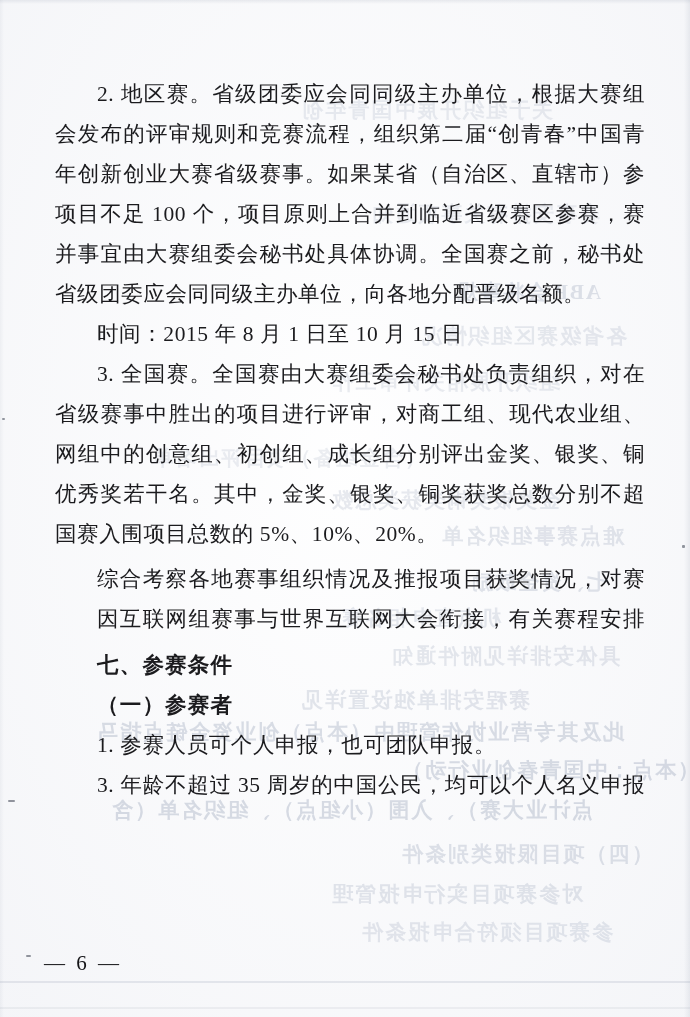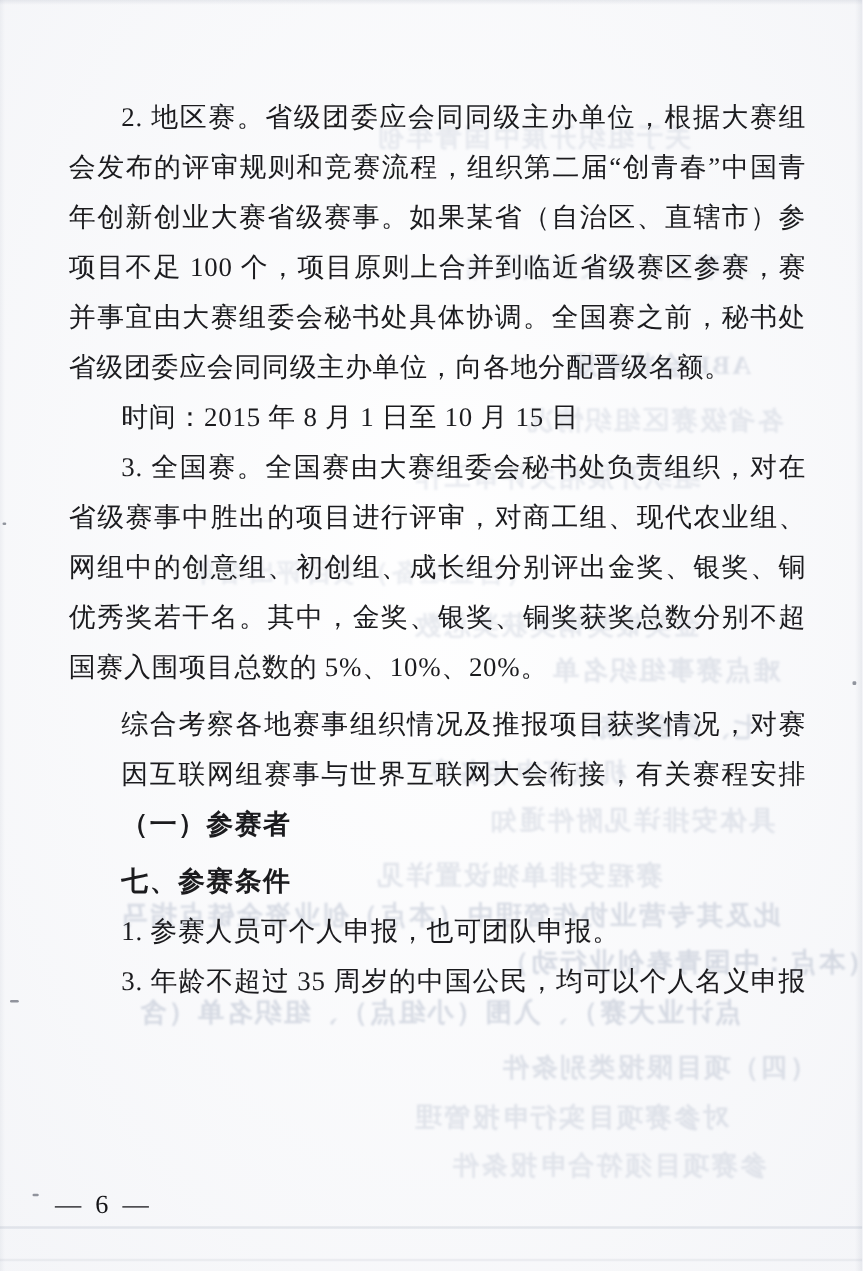--- a/index.html
+++ b/index.html
@@ -91,22 +91,22 @@
     <div class="line justify">并事宜由大赛组委会秘书处具体协调。全国赛之前，秘书处将根</div>
     <div class="line">省级团委应会同同级主办单位，向各地分配晋级名额。</div>
     <div class="line indent">时间：2015 年 8 月 1 日至 10 月 15 日</div>
     <div class="line indent justify">3. 全国赛。全国赛由大赛组委会秘书处负责组织，对在各</div>
     <div class="line justify">省级赛事中胜出的项目进行评审，对商工组、现代农业组、互联</div>
     <div class="line justify">网组中的创意组、初创组、成长组分别评出金奖、银奖、铜奖及</div>
     <div class="line justify">优秀奖若干名。其中，金奖、银奖、铜奖获奖总数分别不超过全</div>
     <div class="line">国赛入围项目总数的 5%、10%、20%。</div>
     <div class="line indent justify gap-sm">综合考察各地赛事组织情况及推报项目获奖情况，对赛事组</div>
     <div class="line indent justify">因互联网组赛事与世界互联网大会衔接，有关赛程安排单独</div>
+    <div class="line indent bold gap-md">七、参赛条件</div>
     <div class="line indent bold">（一）参赛者</div>
-    <div class="line indent bold gap-md">七、参赛条件</div>
     <div class="line indent">1. 参赛人员可个人申报，也可团队申报。</div>
     <div class="line indent justify">3. 年龄不超过 35 周岁的中国公民，均可以个人名义申报参</div>
   </div>
 
   <div class="page-number">— 6 —</div>
 
   <div class="edge-top"></div>
   <div class="edge-right"></div>
   <div class="edge-left"></div>
   <div class="band band-1"></div>

